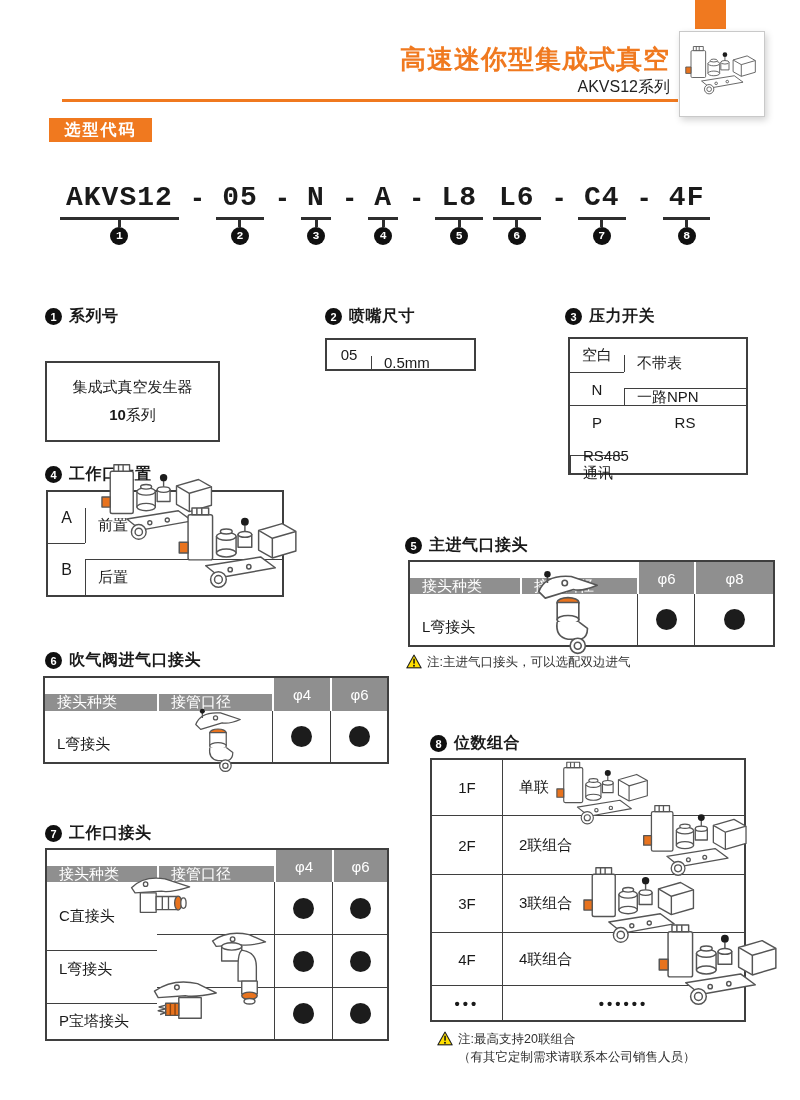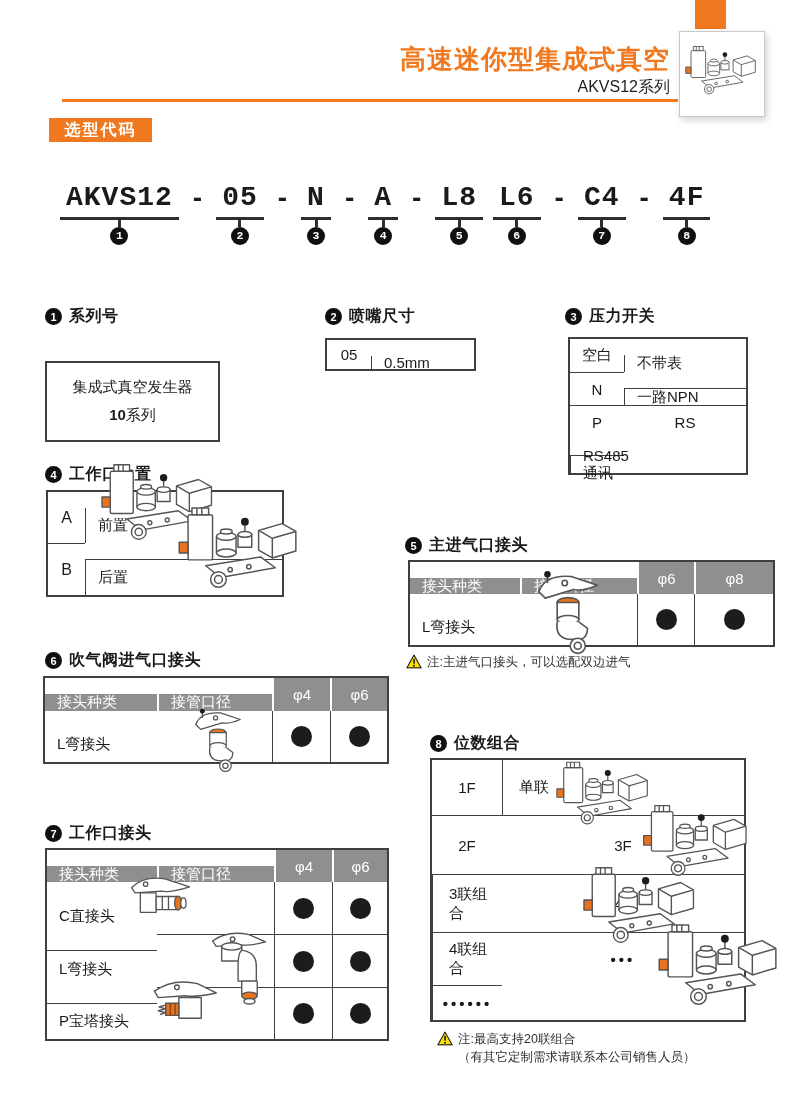--- a/index.html
+++ b/index.html
@@ -359,20 +359,21 @@
     </svg>
 
   <div class="sec-head" style="left:430px;top:733px">
     <span class="numball">8</span>
     <span class="sec-title">位数组合</span>
   </div>
   <div class="tbl" style="left:430px;top:758px;grid-template-columns:70px 242px;grid-template-rows:55px 59px 58px 53px 35px">
     <div class="c ctr">1F</div>
     <div class="c bl" style="padding-left:16px">单联</div>
     <div class="c ctr bt">2F</div>
+    <div class="c bl bt" style="padding-left:16px">2联组合</div>
     <div class="c ctr bt">3F</div>
     <div class="c bl bt" style="padding-left:16px">3联组合</div>
     <div class="c ctr bt">4F</div>
     <div class="c bl bt" style="padding-left:16px">4联组合</div>
     <div class="c ctr bt ellip">•••</div>
     <div class="c ctr bl bt ellip">••••••</div>
   </div>
   <svg class="ill" style="left:552px;top:760px" width="104" height="76" viewBox="0 0 130 100">
       <use href="#g-product"></use>
     </svg>

